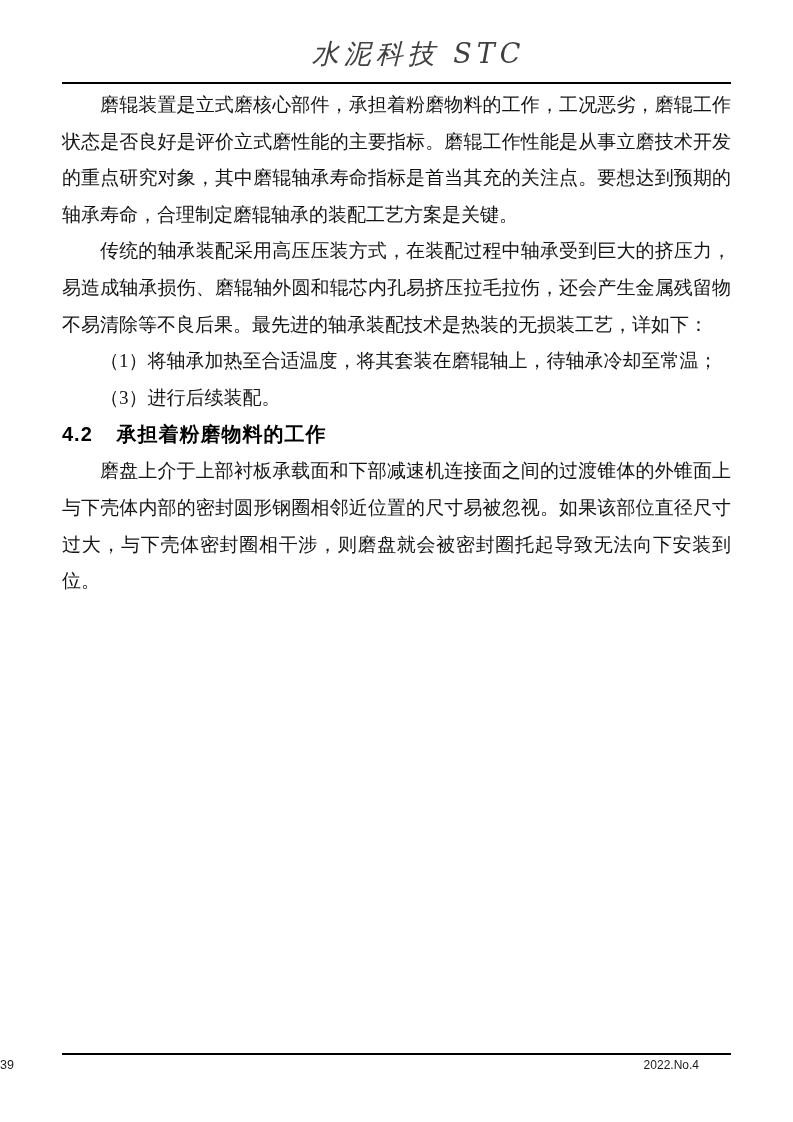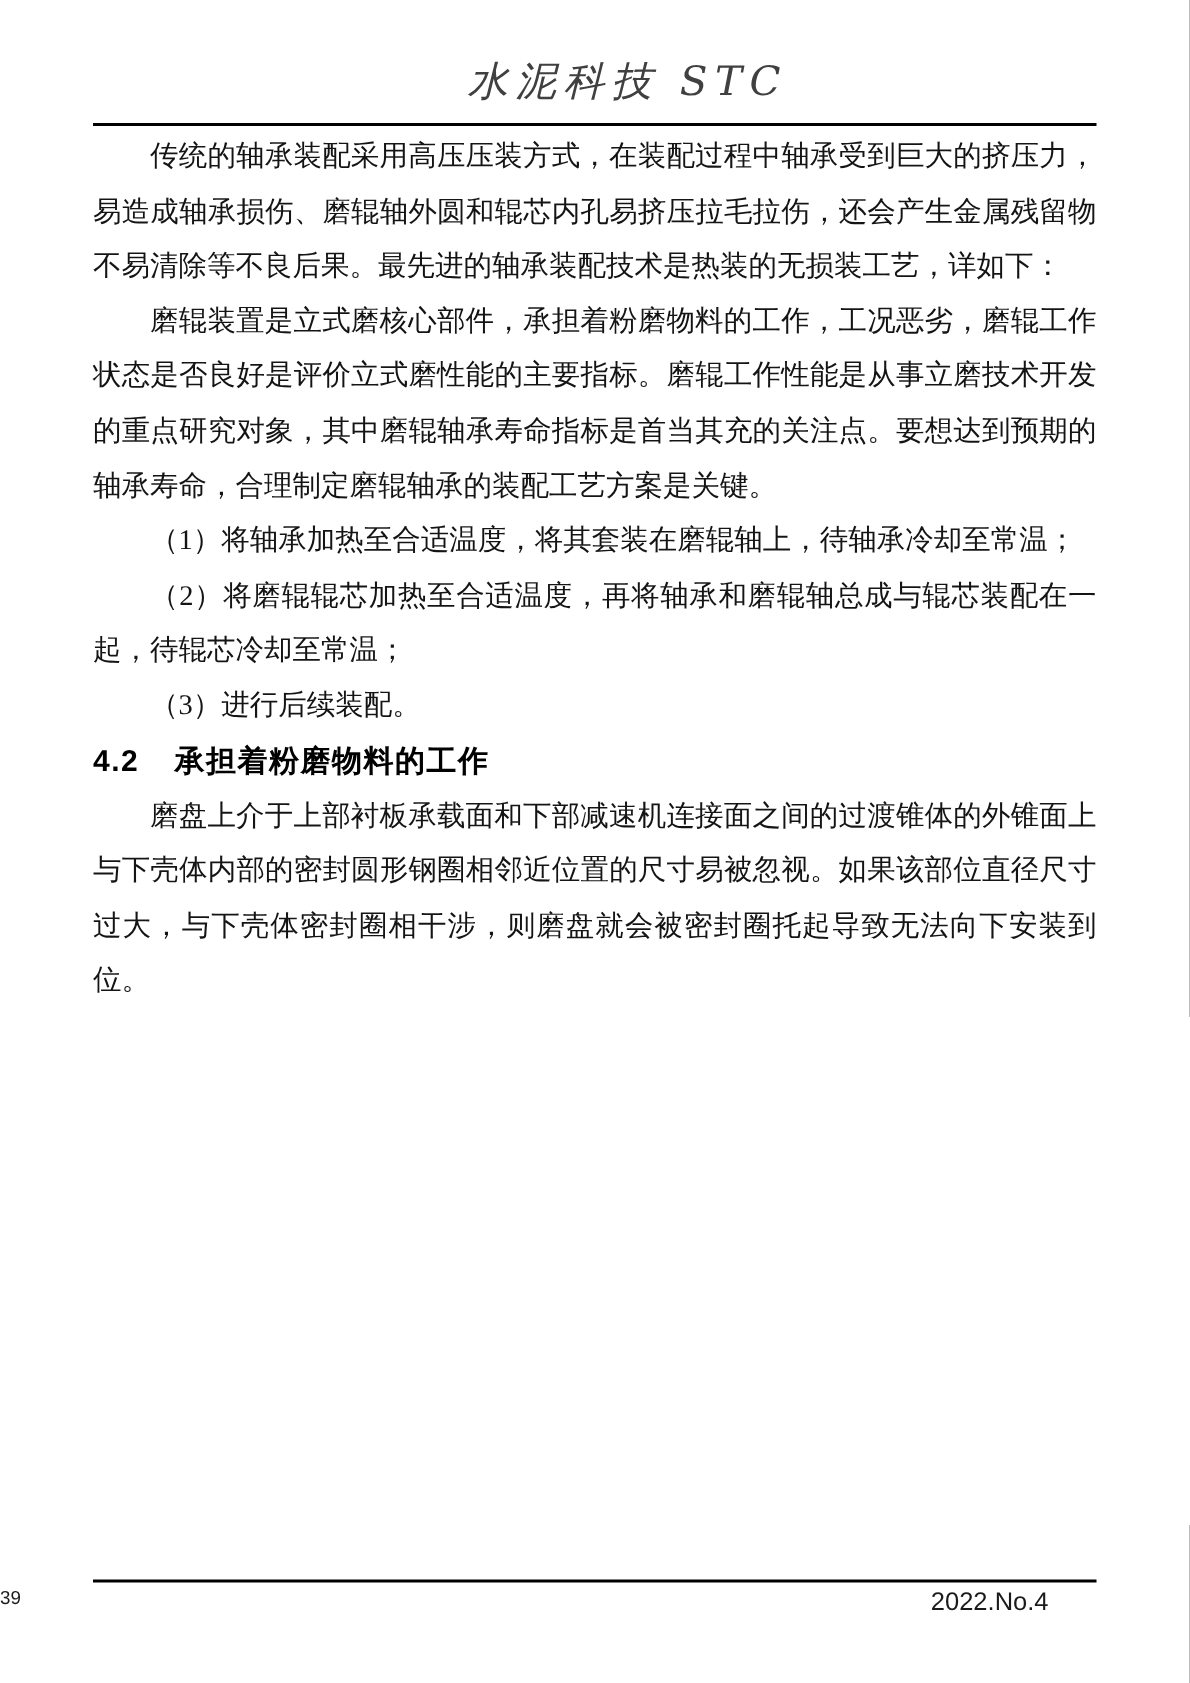--- a/index.html
+++ b/index.html
@@ -73,38 +73,37 @@
     width: 100%;
     font-family: "Liberation Sans", sans-serif;
     font-size: 12.5px;
     color: #1a1a1a;
   }
   .footer-issue {
     position: absolute;
     top: 1058px;
     right: 94px;
     font-family: "Liberation Sans", sans-serif;
-    font-size: 17px;
+    font-size: 12px;
     color: #1a1a1a;
   }
 </style>
 </head>
 <body>
 
 <div class="page">
 
   <div class="journal-title">水泥科技 STC</div>
 
   <div class="header-rule"></div>
 
   <div class="body-text">
+    <p class="para">磨辊装置是立式磨核心部件，承担着粉磨物料的工作，工况恶劣，磨辊工作状态是否良好是评价立式磨性能的主要指标。磨辊工作性能是从事立磨技术开发的重点研究对象，其中磨辊轴承寿命指标是首当其充的关注点。要想达到预期的轴承寿命，合理制定磨辊轴承的装配工艺方案是关键。</p>
     <p class="para">传统的轴承装配采用高压压装方式，在装配过程中轴承受到巨大的挤压力，易造成轴承损伤、磨辊轴外圆和辊芯内孔易挤压拉毛拉伤，还会产生金属残留物不易清除等不良后果。最先进的轴承装配技术是热装的无损装工艺，详如下：</p>
-    <p class="para">磨辊装置是立式磨核心部件，承担着粉磨物料的工作，工况恶劣，磨辊工作状态是否良好是评价立式磨性能的主要指标。磨辊工作性能是从事立磨技术开发的重点研究对象，其中磨辊轴承寿命指标是首当其充的关注点。要想达到预期的轴承寿命，合理制定磨辊轴承的装配工艺方案是关键。</p>
     <p class="para">（1）将轴承加热至合适温度，将其套装在磨辊轴上，待轴承冷却至常温；</p>
-    <p class="para">（2）将磨辊辊芯加热至合适温度，再将轴承和磨辊轴总成与辊芯装配在一起，待辊芯冷却至常温；</p>
     <p class="para">（3）进行后续装配。</p>
 
     <h2 class="section-heading">
       <span class="sec-num">4.2</span>
       <span class="sec-title">承担着粉磨物料的工作</span>
     </h2>
 
     <p class="para">磨盘上介于上部衬板承载面和下部减速机连接面之间的过渡锥体的外锥面上与下壳体内部的密封圆形钢圈相邻近位置的尺寸易被忽视。如果该部位直径尺寸过大，与下壳体密封圈相干涉，则磨盘就会被密封圈托起导致无法向下安装到位。</p>
   </div>
 

